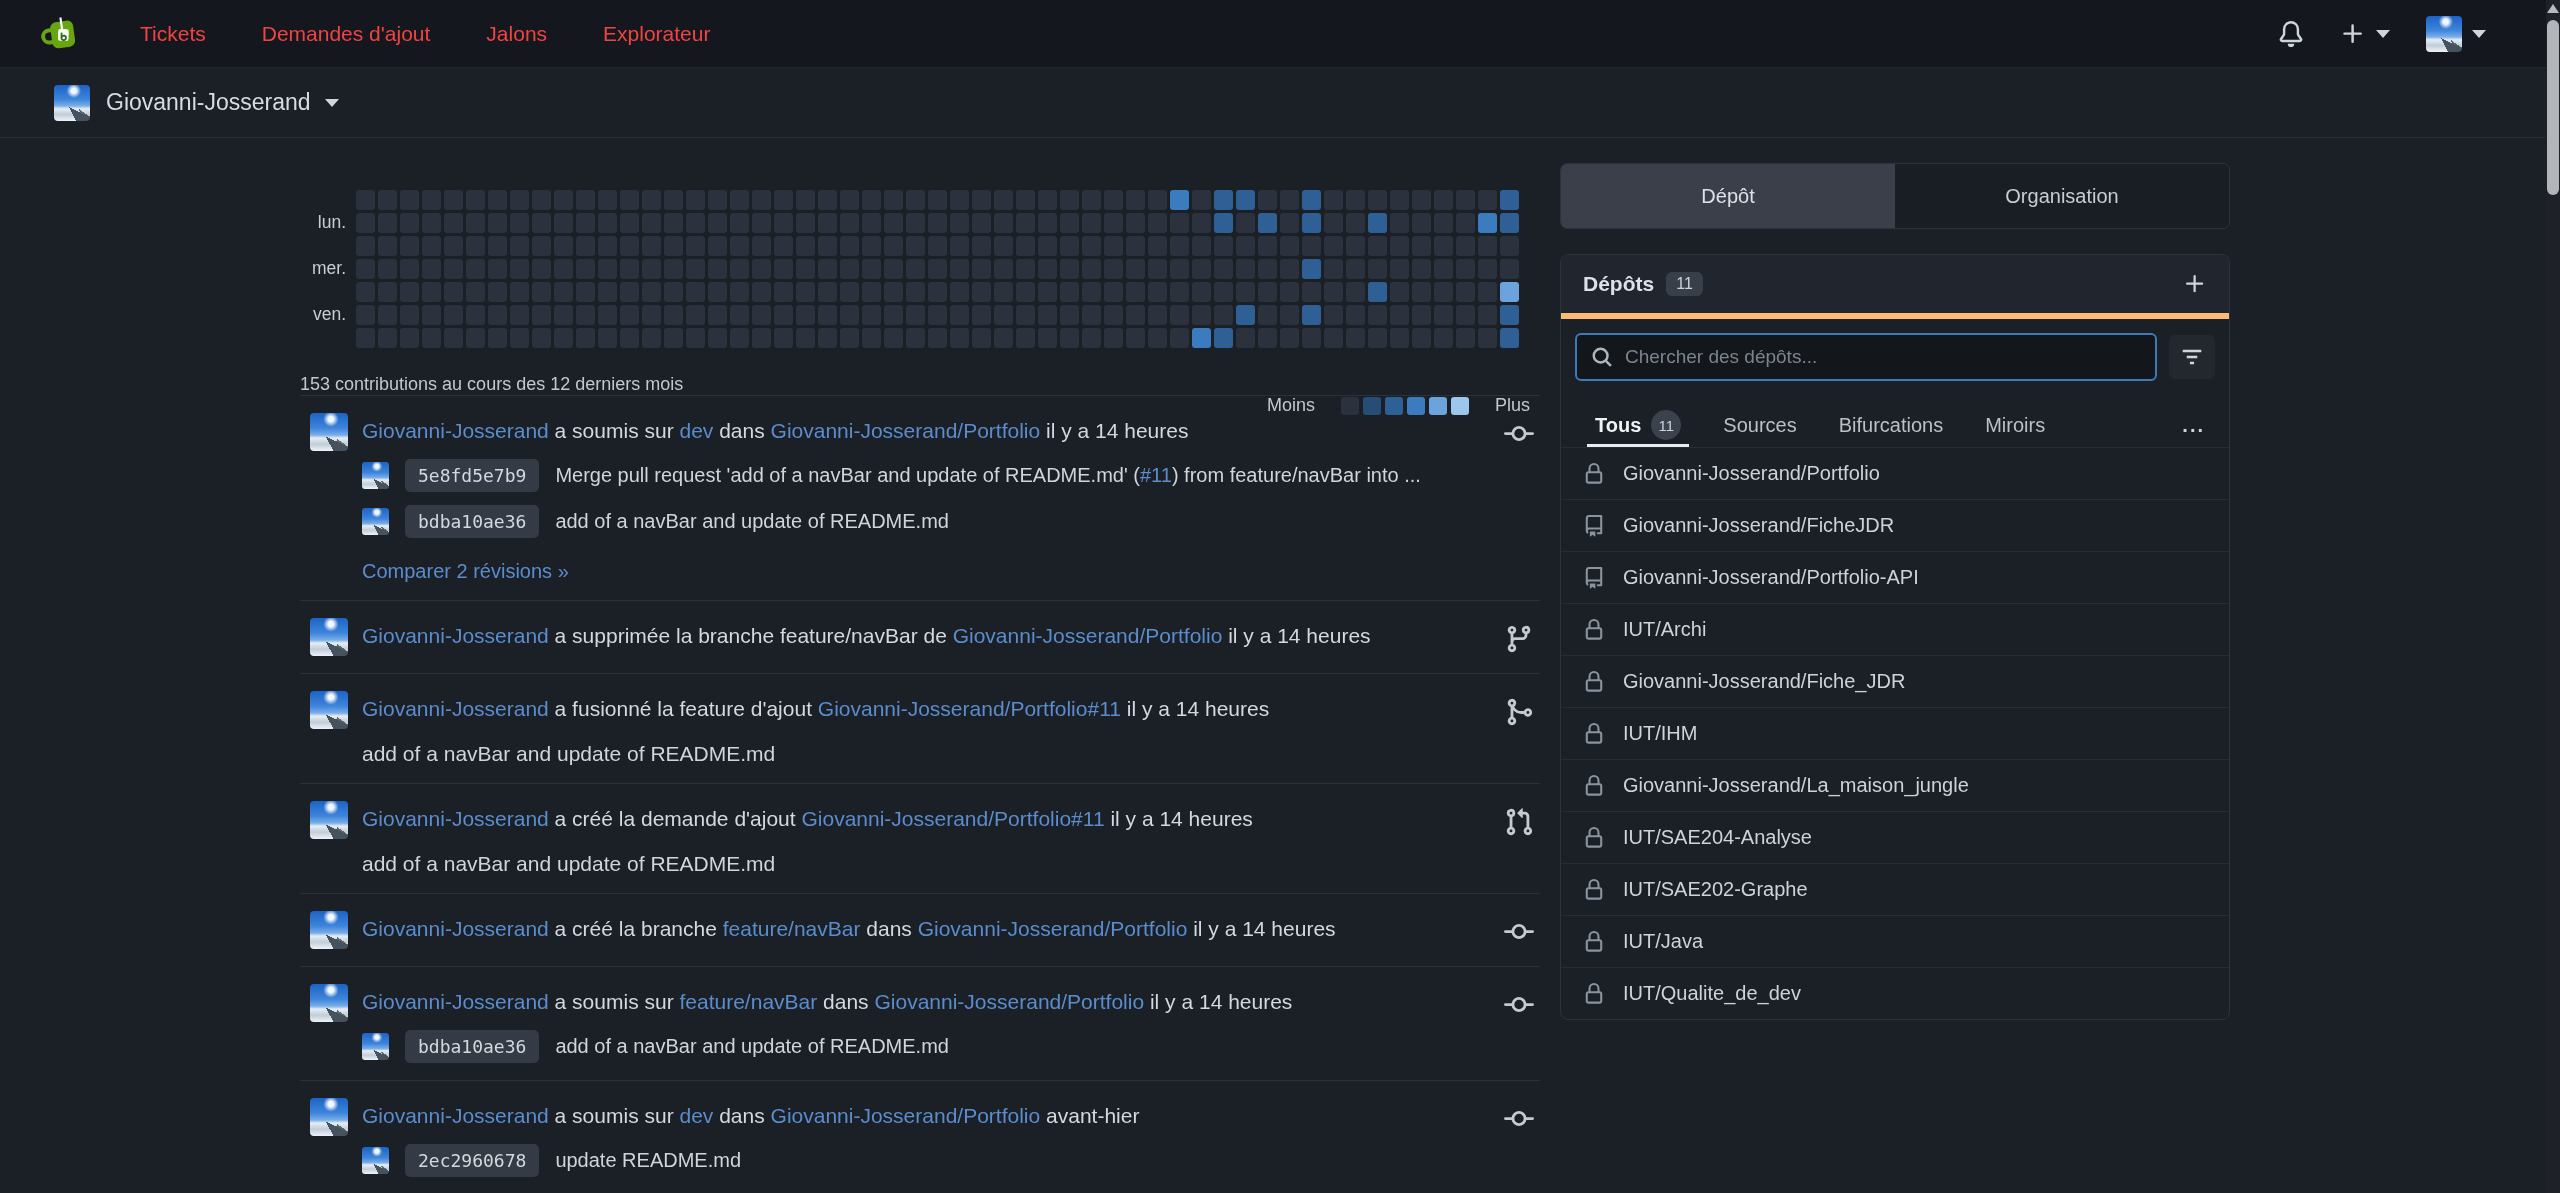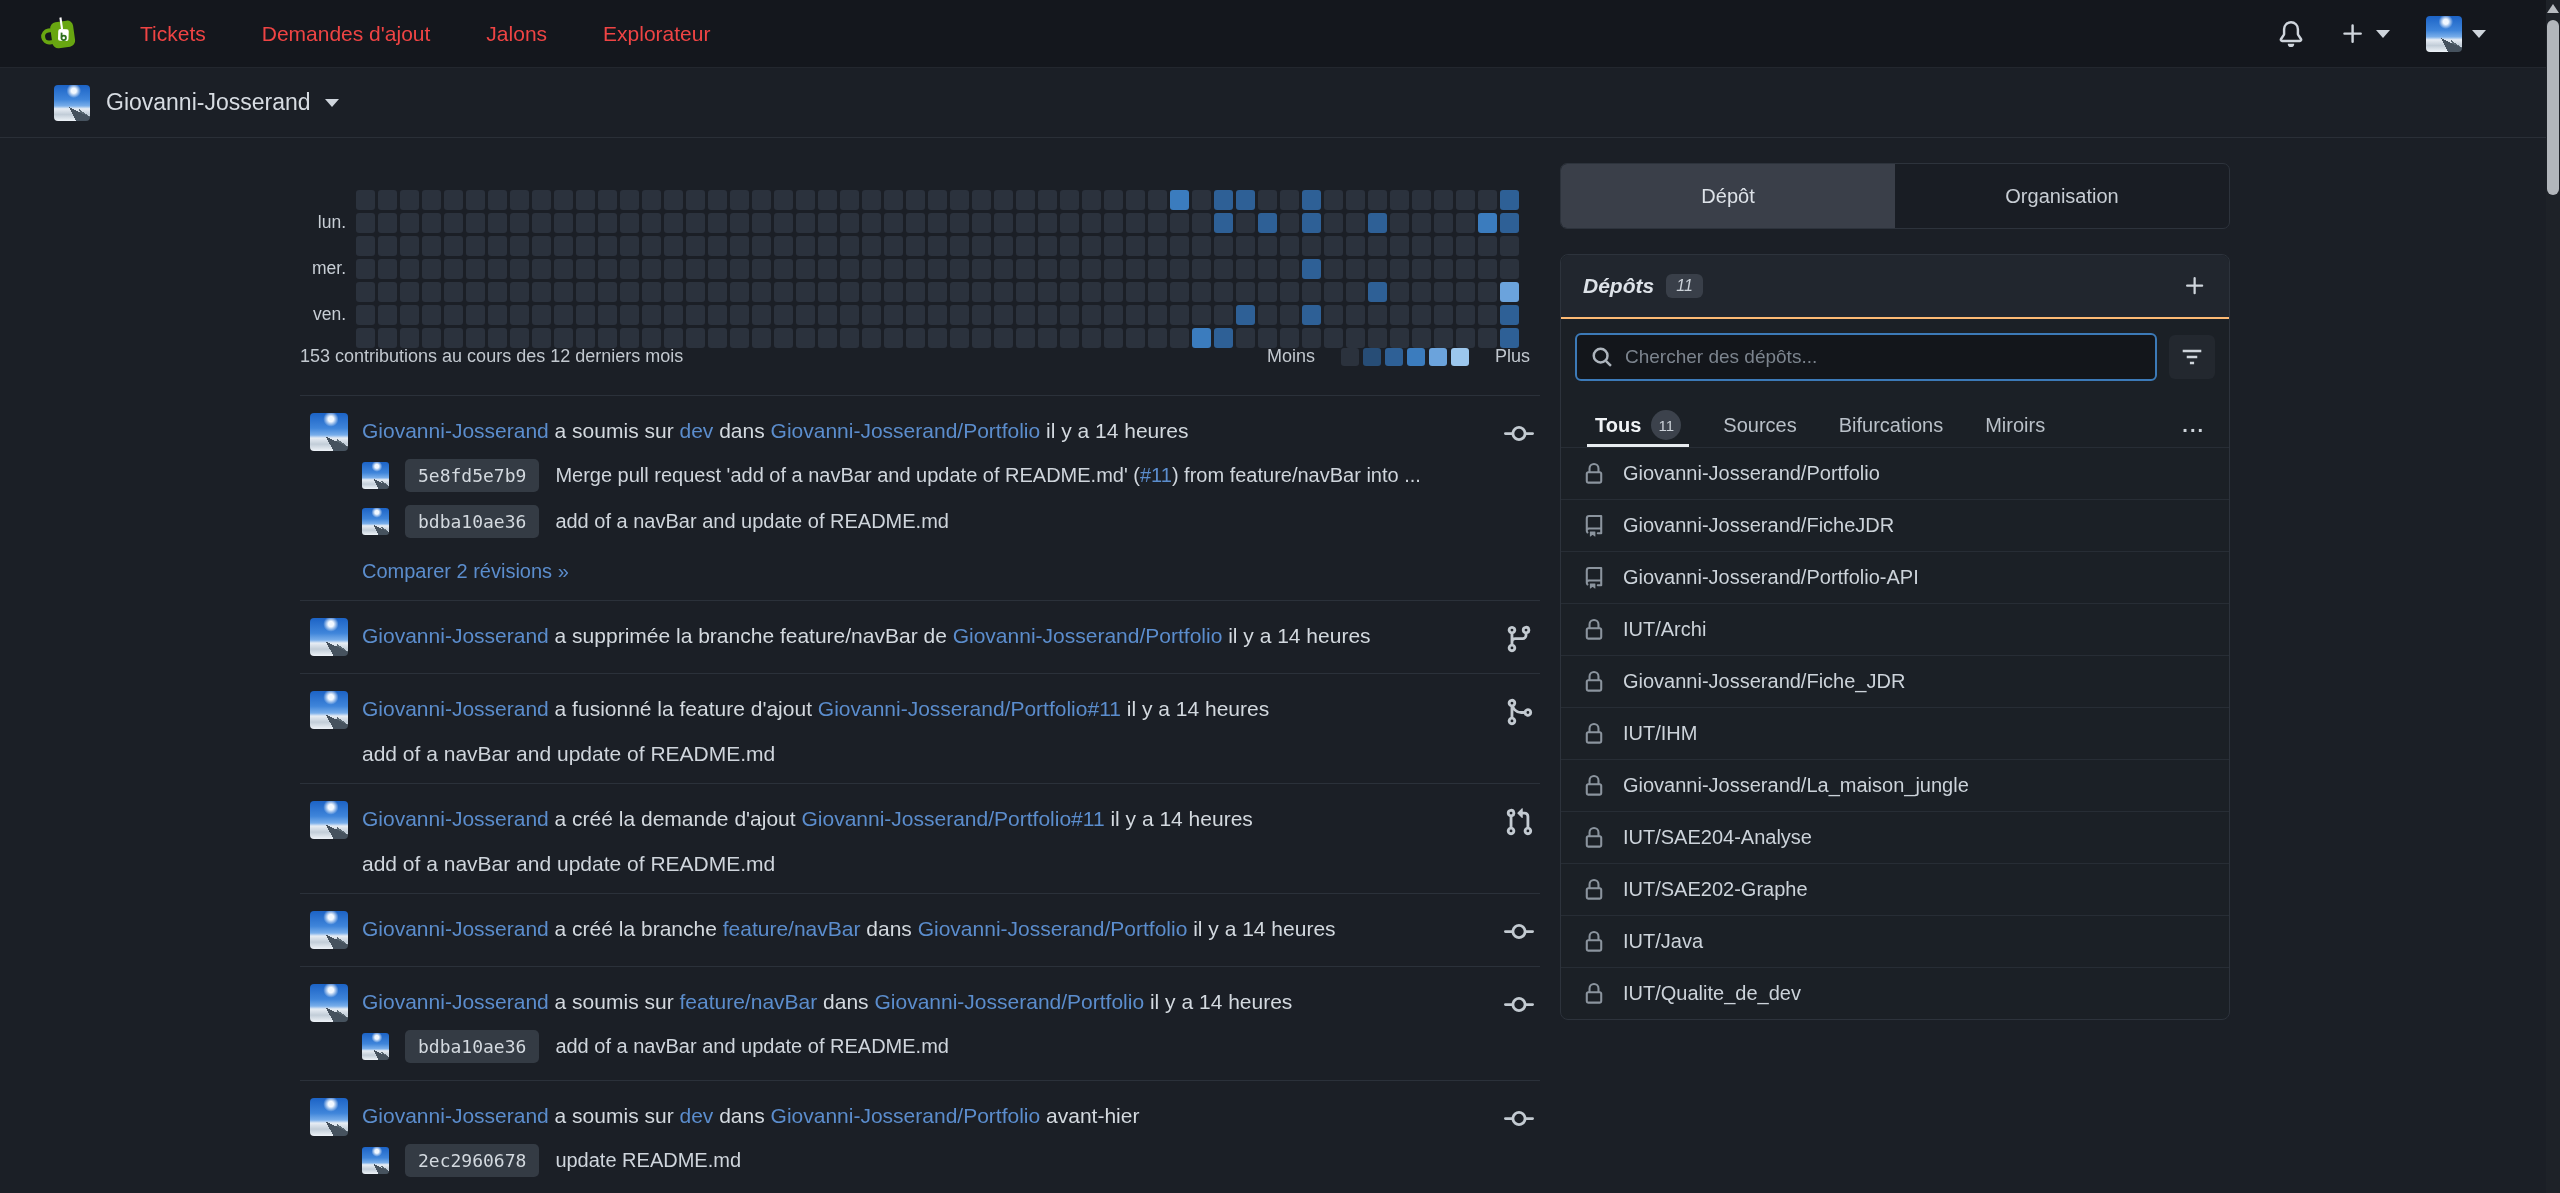--- a/index.html
+++ b/index.html
@@ -45,21 +45,21 @@
   
   .hm-wrap { position:relative; height:258px; border-bottom:1px solid #2b313a; }
   .hm-months { position:absolute; left:56px; top:16px; height:22px; width:1170px; }
   .hm-month { position:absolute; transform:translateX(-50%); font-size:17.5px; color:#c8ced5; }
   .hm-grid { position:absolute; left:56px; top:52px; display:grid;
              grid-template-columns:repeat(53,19px); grid-template-rows:repeat(7,20px);
              column-gap:3px; row-gap:3px; grid-auto-flow:column; }
   .hm-cell { width:19px; height:20px; border-radius:3px; background:#2b323d; }
   .hm-days { position:absolute; left:0; top:52px; width:46px; }
   .hm-day { position:absolute; right:0; font-size:17.5px; color:#c8ced5; }
-  .hm-foot { position:absolute; left:0; top:208px; width:1230px; display:flex; align-items:flex-start; }
+  .hm-foot { position:absolute; left:0; top:236px; width:1230px; display:flex; align-items:flex-start;flex-direction:column; }
   .hm-summary { font-size:18px; color:#c2c8cf; }
   .hm-legend { margin-left:auto; display:flex; align-items:center; gap:20px; }
   .hm-legend .lg-label { font-size:18px; color:#c2c8cf; }
   .hm-legend .lg-label.less { margin-right:6px; }
   .hm-legend .lg-label.plus { margin-left:6px; }
   .hm-swatch { width:18px; height:18px; border-radius:3px; }
 
   
   .feed-item { display:flex; align-items:flex-start; padding:17px 6px 17px 10px;
                border-bottom:1px solid #2b313a; }
@@ -79,21 +79,21 @@
   
   .right-col { position:absolute; left:1560px; top:163px; width:670px; }
   .seg-tabs { display:grid; grid-template-columns:1fr 1fr; height:66px; border:1px solid #2d333c;
               border-radius:7px; overflow:hidden; background:#191d24; }
   .seg-tab { display:flex; align-items:center; justify-content:center; font-size:20px;
              color:#c7cdd4; cursor:pointer; }
   .seg-tab.active { background:#3a3f49; color:#dde2e8; }
 
   .repos-panel { margin-top:25px; border:1px solid #2d333c; border-radius:8px; background:#1b2026; }
   .panel-head { display:flex; align-items:center; height:64px; padding:0 22px;
-                background:#21262e; border-bottom:2px solid #fdba74; border-radius:8px 8px 0 0;font-style:italic; }
+                background:#21262e; border-bottom:6px solid #fdba74; border-radius:8px 8px 0 0; }
   .panel-title { font-size:21px; font-weight:bold; color:#dde2e8; }
   .count-badge { margin-left:12px; background:#393f49; color:#ccd2d9; font-size:16px;
                  padding:3px 10px; border-radius:6px; }
   .panel-plus { margin-left:auto; cursor:pointer; display:flex; }
   .panel-plus svg { width:24px; height:24px; fill:#cfd5dc; }
 
   .panel-search { display:flex; align-items:center; gap:12px; padding:14px 14px 10px 14px; }
   .search-box { flex:1; display:flex; align-items:center; height:48px; background:#13161b;
                 border:2px solid #3c7ab8; border-radius:6px; padding:0 14px; }
   .search-box svg { width:22px; height:22px; fill:none; stroke:#aeb5bd; stroke-width:1.8; flex:none; }

